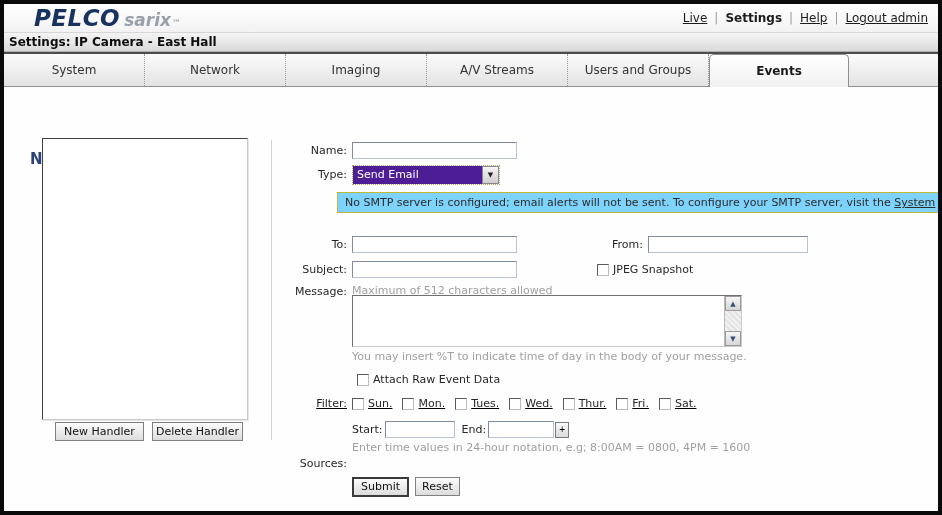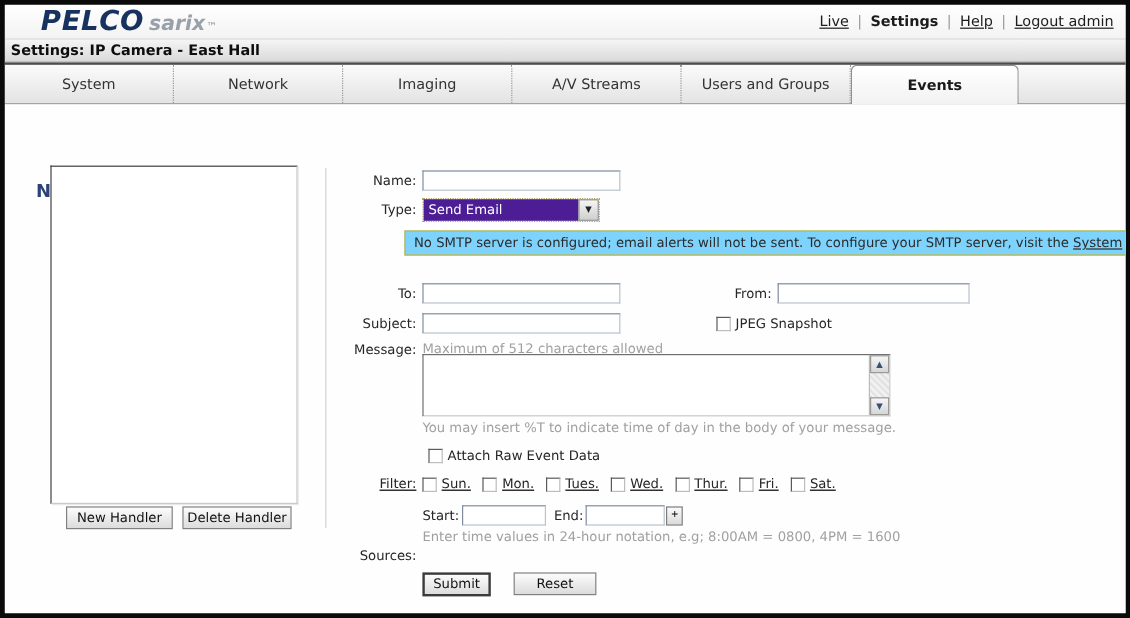--- a/index.html
+++ b/index.html
@@ -137,21 +137,21 @@
   .w70 { width:70px; margin-left:2px; } .w66 { width:66px; margin-left:2px; }
   #end-lbl { margin-left:7px; }
   #add-time-btn {
     width:14px; height:16px; margin-left:1px; font-size:10px; line-height:10px;
     background:linear-gradient(#fbfbfb,#dadada); border:1px solid #7a7a7a; cursor:pointer;
   }
   #time-hint { top:354px; }
   #sources-label { position:absolute; left:0; top:370px; width:343px; text-align:right; font-size:11px; color:#262626; }
   #row-buttons { top:390px; left:348px; display:flex; gap:6px; }
   #submit-btn { border:2px solid #3a3a3a; height:20px; padding:0 7px; }
-  #reset-btn { padding:0 18px;margin-left:13px; }
+  #reset-btn { padding:0 6px; }
 </style>
 </head>
 <body>
 
 <div id="frame">
 
   <div id="header">
     <div id="logo">
       <span class="brand">PELCO</span>
       <span class="product">sarix</span>

